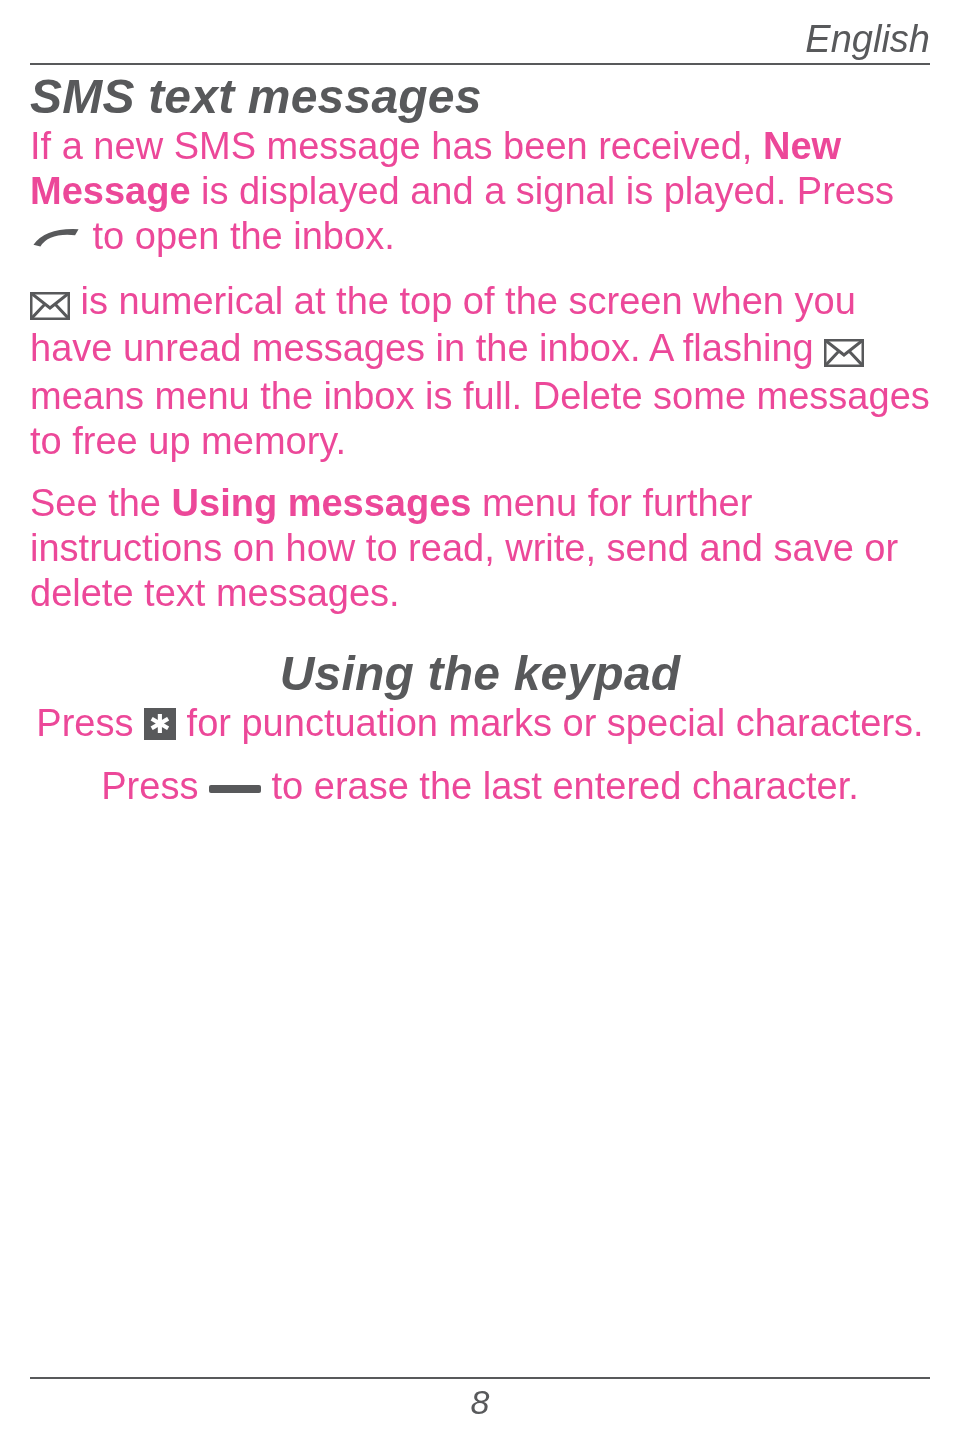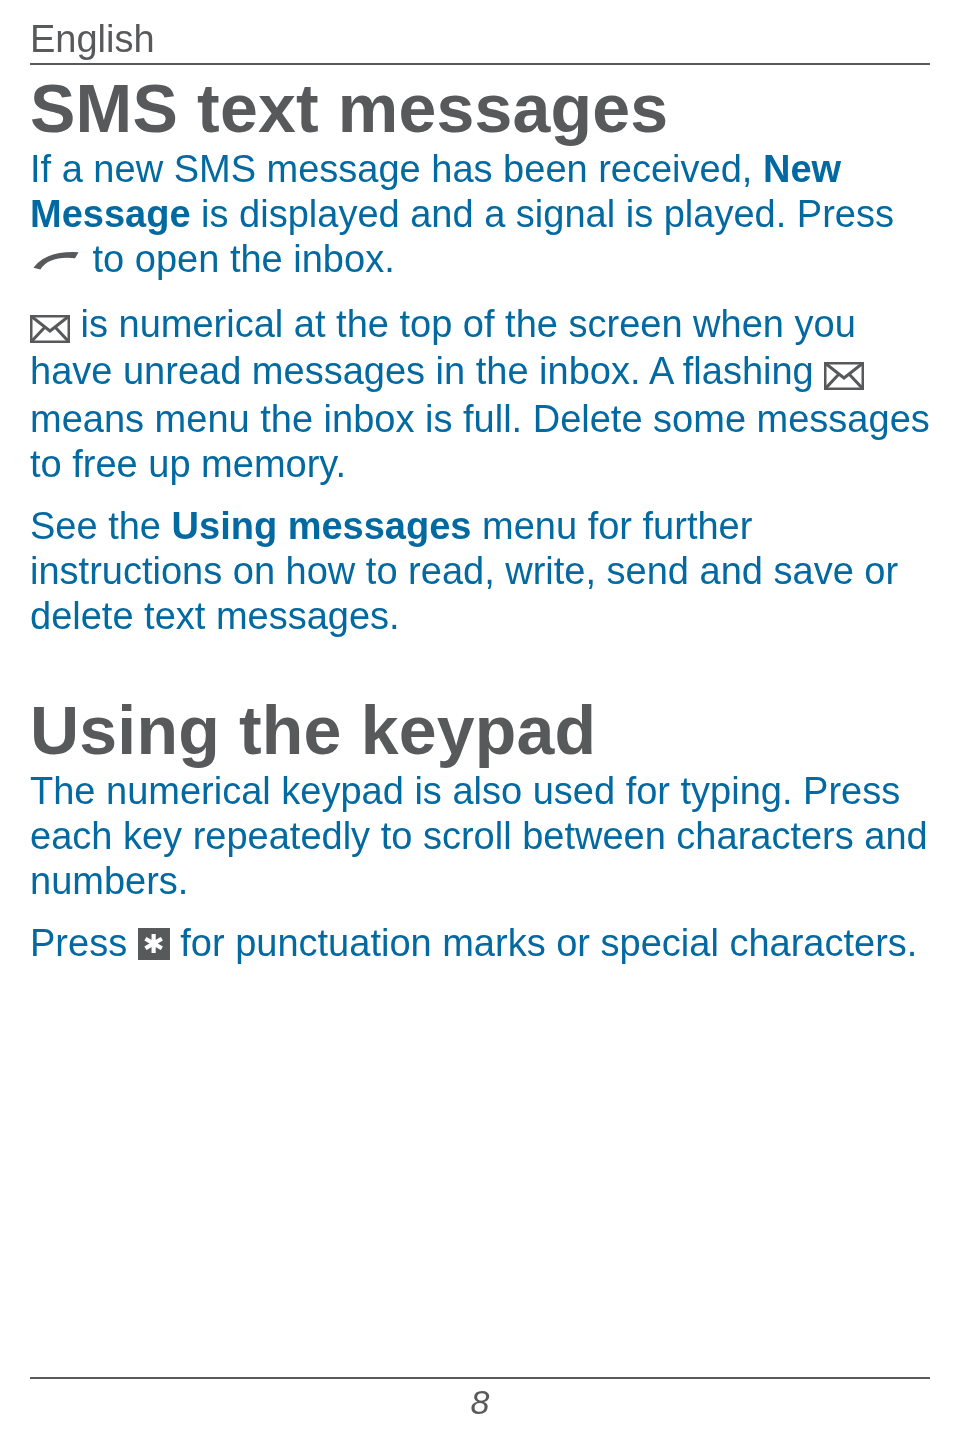--- a/index.html
+++ b/index.html
@@ -6,41 +6,43 @@
   body {
     width: 960px;
     height: 1450px;
     background: #fff;
     font-family: Arial, Helvetica, sans-serif;
     color: #58595B;
     padding: 18px 30px 0 30px;
     position: relative;
   }
   .header-label {
-    text-align: left;
+    text-align: right;
+    font-style: italic;
     font-size: 38px;
     color: #58595B;
     margin-bottom: 2px;
   }
   .hr {
     border: none;
     border-top: 2.5px solid #58595B;
     margin: 0 0 4px 0;
   }
   h1 {
     font-weight: bold;
-    font-size: 68px;
+    font-size: 48px;
     color: #58595B;
     margin-bottom: 0px;
     letter-spacing: 0.2px;
+    font-style: italic;
   }
   p {
     font-size: 38px;
     line-height: 1.18;
-    color: #0369a1;
+    color: #ec4899;
     margin-bottom: 18px;
   }
   .bold { font-weight: bold; }
   .icon {
     display: inline-block;
     vertical-align: middle;
     position: relative;
   }
   .phone-icon svg { width: 52px; height: 28px; }
   .env-icon svg { width: 40px; height: 28px; vertical-align: -3px; }
@@ -72,21 +74,21 @@
     font-size: 26px;
     left: 5px;
     top: 1px;
   }
   .dash-icon {
     width: 52px; height: 8px;
     background: #58595B;
     vertical-align: 6px;
     border-radius: 2px;
   }
-  .section2 { margin-top: 52px; }
+  .section2 { margin-top: 30px; text-align: center; }
   .footer {
     position: absolute;
     bottom: 28px;
     left: 30px;
     right: 30px;
     text-align: center;
   }
   .footer .hr { margin-bottom: 4px; }
   .footer-num {
     font-style: italic;
@@ -118,25 +120,27 @@
       </svg></span><span> means menu the inbox is full. Delete some messages to free up memory.</span>
 </p>
 
 <p>
   <span>See the </span><span class="bold">Using messages</span><span> menu for further instructions on how to read, write, send and save or delete text messages.</span>
 </p>
 
 <div class="section2">
 <h1>Using the keypad</h1>
 
-<p>The numerical keypad is also used for typing. Press each key repeatedly to scroll between characters and numbers.</p>
 
 
 <p>
   <span>Press </span><span class="icon star-icon"></span><span> for punctuation marks or special characters.</span>
 </p>
 
+<p>
+  <span>Press </span><span class="icon dash-icon"></span><span> to erase the last entered character.</span>
+</p>
 </div>
 
 <div class="footer">
   <hr class="hr">
   <div class="footer-num">8</div>
 </div>
 
 </body></html>

